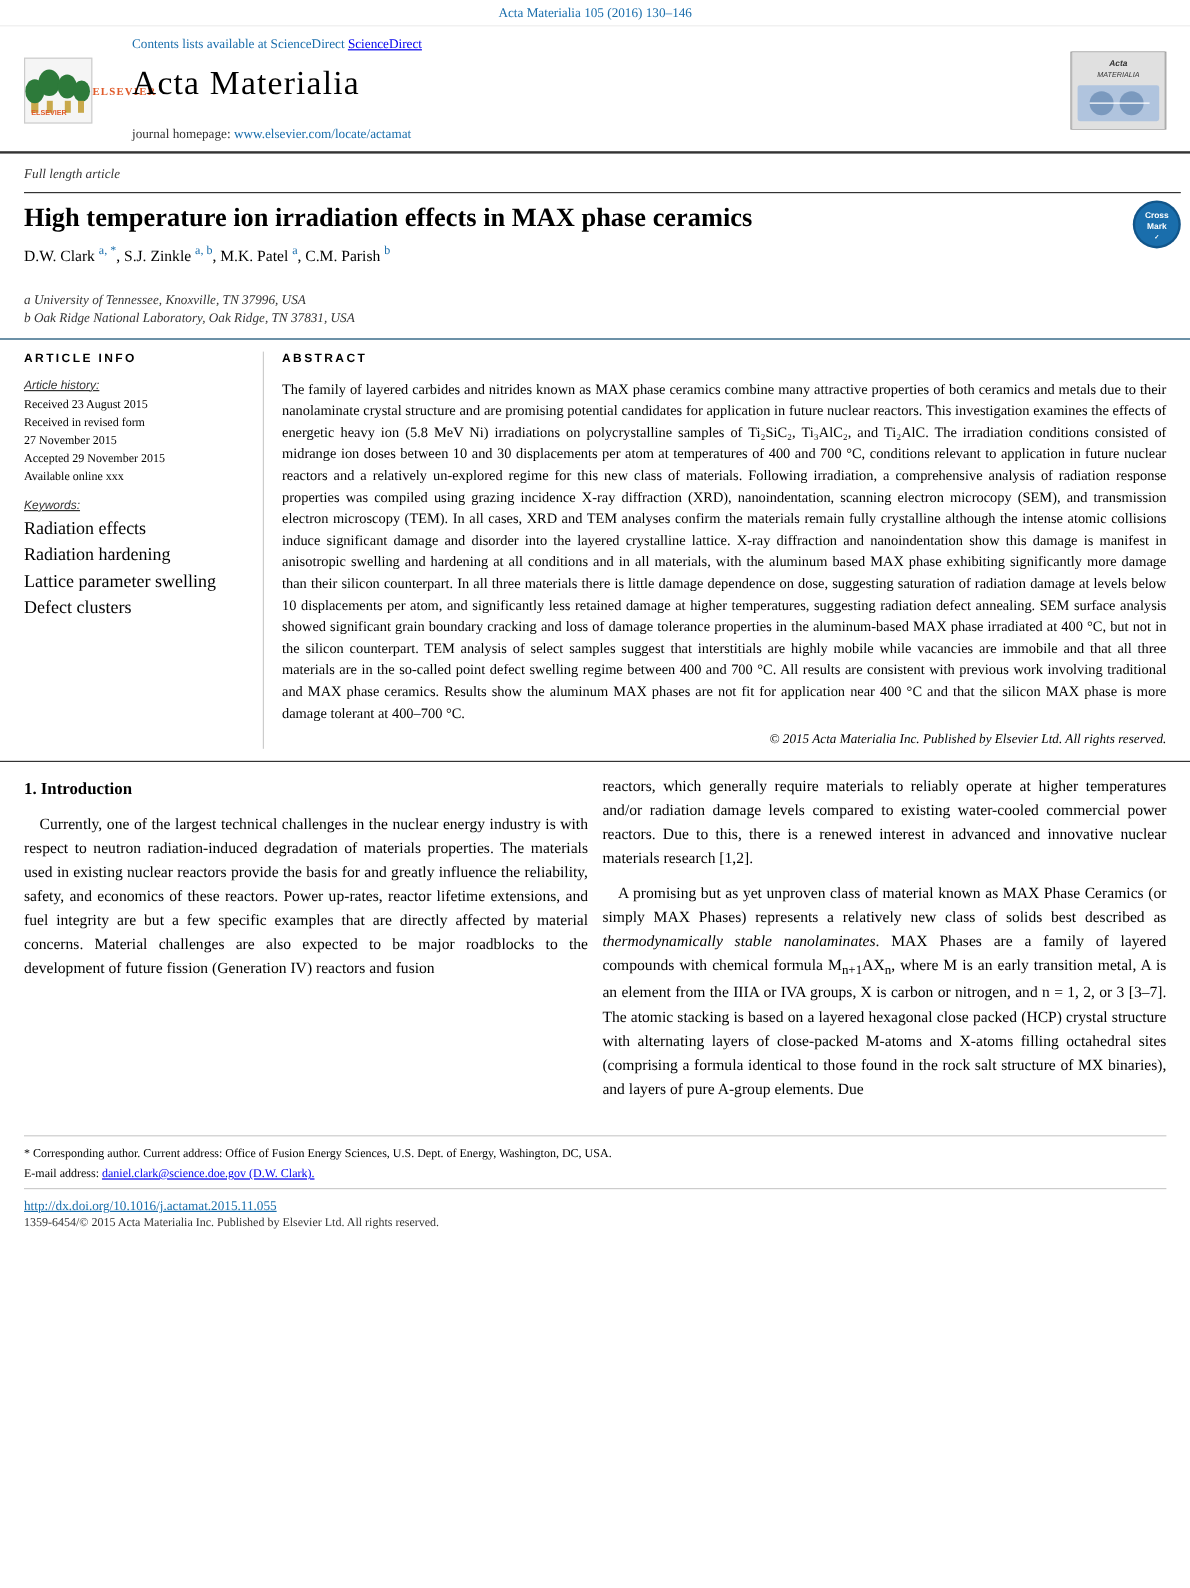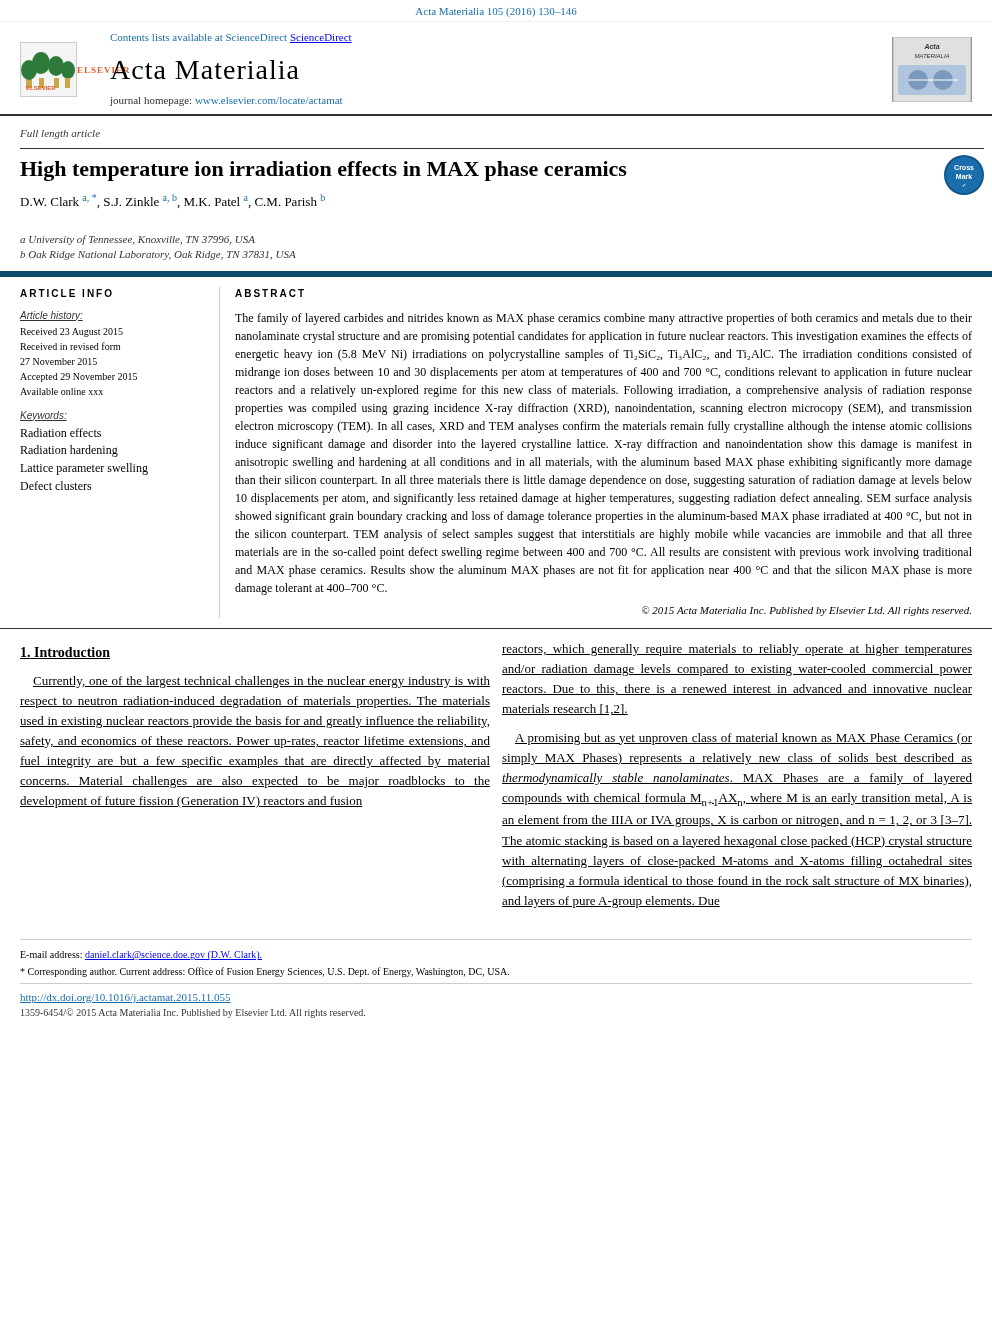--- a/index.html
+++ b/index.html
@@ -29,21 +29,21 @@
       margin-bottom: 4px;
     }
     .journal-title {
       font-size: 28px;
       font-weight: normal;
       font-family: "Times New Roman", Times, serif;
       letter-spacing: 1px;
     }
     .journal-homepage {
       font-size: 11px;
-      margin-top: 4px;
+      margin-top: 16px;
       color: #333;
     }
     .journal-homepage a {
       color: #1a6eac;
       text-decoration: none;
     }
     .elsevier-logo {
       display: flex;
       flex-direction: row;
       align-items: center;
@@ -63,21 +63,21 @@
     }
     .elsevier-text {
       font-size: 9px;
       font-weight: bold;
       color: #e05b2a;
       letter-spacing: 1px;
       margin-top: 2px;
     }
     .article-header {
       padding: 10px 8px 8px 20px;
-      border-bottom: 6px solid #0c4a6e;
+      border-bottom: 1px solid #0c4a6e;
     }
     .full-length-label {
       font-size: 11px;
       font-style: italic;
       color: #333;
       margin-bottom: 4px;
     }
     .article-title {
       font-size: 22px;
       font-weight: bold;
@@ -143,21 +143,21 @@
     }
     .article-info-date {
       font-size: 10px;
       color: #000;
       margin-bottom: 1px;
     }
     .keywords-section {
       margin-top: 10px;
     }
     .keyword-item {
-      font-size: 12px;
+      font-size: 15px;
       color: #000;
       margin-bottom: 1px;
     }
     .right-column {
       flex: 1;
     }
     .abstract-text {
       font-size: 12px;
       line-height: 1.5;
       text-align: justify;
@@ -167,21 +167,20 @@
       text-align: right;
       margin-top: 6px;
       font-style: italic;
     }
     .body-content {
       padding: 10px 20px;
     }
     .two-col {
       display: flex;
       gap: 12px;
-      text-decoration: underline;
     }
     .col-left {
       flex: 1;
     }
     .col-right {
       flex: 1;
     }
     .section-title {
       font-size: 14px;
       font-weight: bold;
@@ -370,23 +369,23 @@
     <div class="col-right">
       <div class="body-text">reactors, which generally require materials to reliably operate at higher temperatures and/or radiation damage levels compared to existing water-cooled commercial power reactors. Due to this, there is a renewed interest in advanced and innovative nuclear materials research [1,2].</div>
       <div class="body-text intro-para-indent">
         A promising but as yet unproven class of material known as MAX Phase Ceramics (or simply MAX Phases) represents a relatively new class of solids best described as <em>thermodynamically stable nanolaminates</em>. MAX Phases are a family of layered compounds with chemical formula M<sub>n+1</sub>AX<sub>n</sub>, where M is an early transition metal, A is an element from the IIIA or IVA groups, X is carbon or nitrogen, and n = 1, 2, or 3 [3–7]. The atomic stacking is based on a layered hexagonal close packed (HCP) crystal structure with alternating layers of close-packed M-atoms and X-atoms filling octahedral sites (comprising a formula identical to those found in the rock salt structure of MX binaries), and layers of pure A-group elements. Due
       </div>
     </div>
   </div>
 </div>
 
 <div class="footer-section">
+  <div class="footnote-text">* Corresponding author. Current address: Office of Fusion Energy Sciences, U.S. Dept. of Energy, Washington, DC, USA.</div>
   <div class="footnote-text">
     <span>E-mail address:</span>
     <a href="#">daniel.clark@science.doe.gov (D.W. Clark).</a>
   </div>
-  <div class="footnote-text">* Corresponding author. Current address: Office of Fusion Energy Sciences, U.S. Dept. of Energy, Washington, DC, USA.</div>
   <hr class="thin-line">
   <div>
     <a href="#" class="doi-link">http://dx.doi.org/10.1016/j.actamat.2015.11.055</a>
   </div>
   <div class="issn-text">1359-6454/© 2015 Acta Materialia Inc. Published by Elsevier Ltd. All rights reserved.</div>
 </div>
 
 </body></html>

